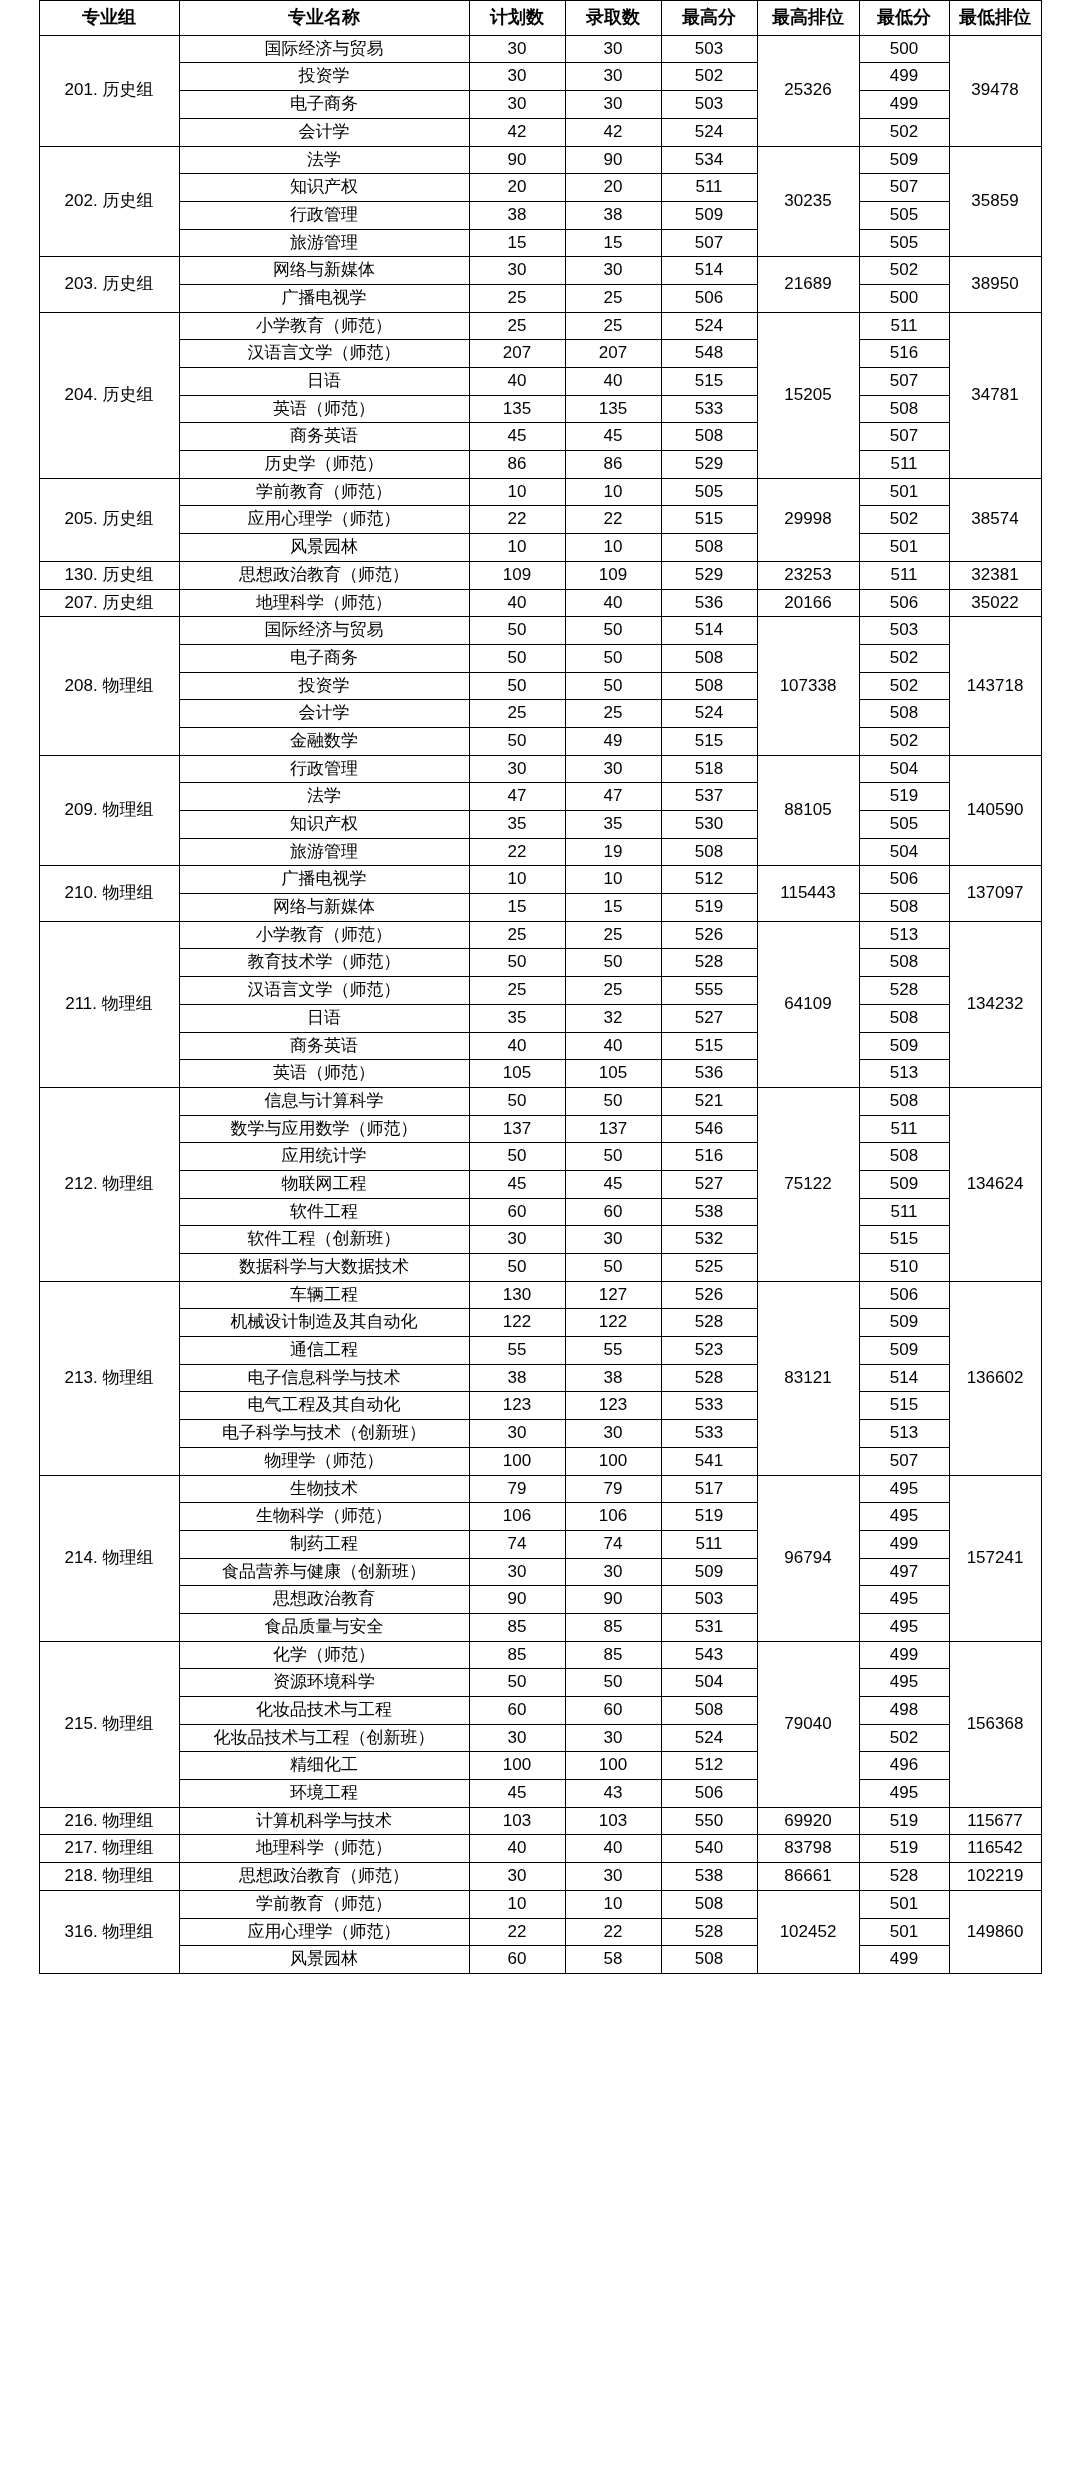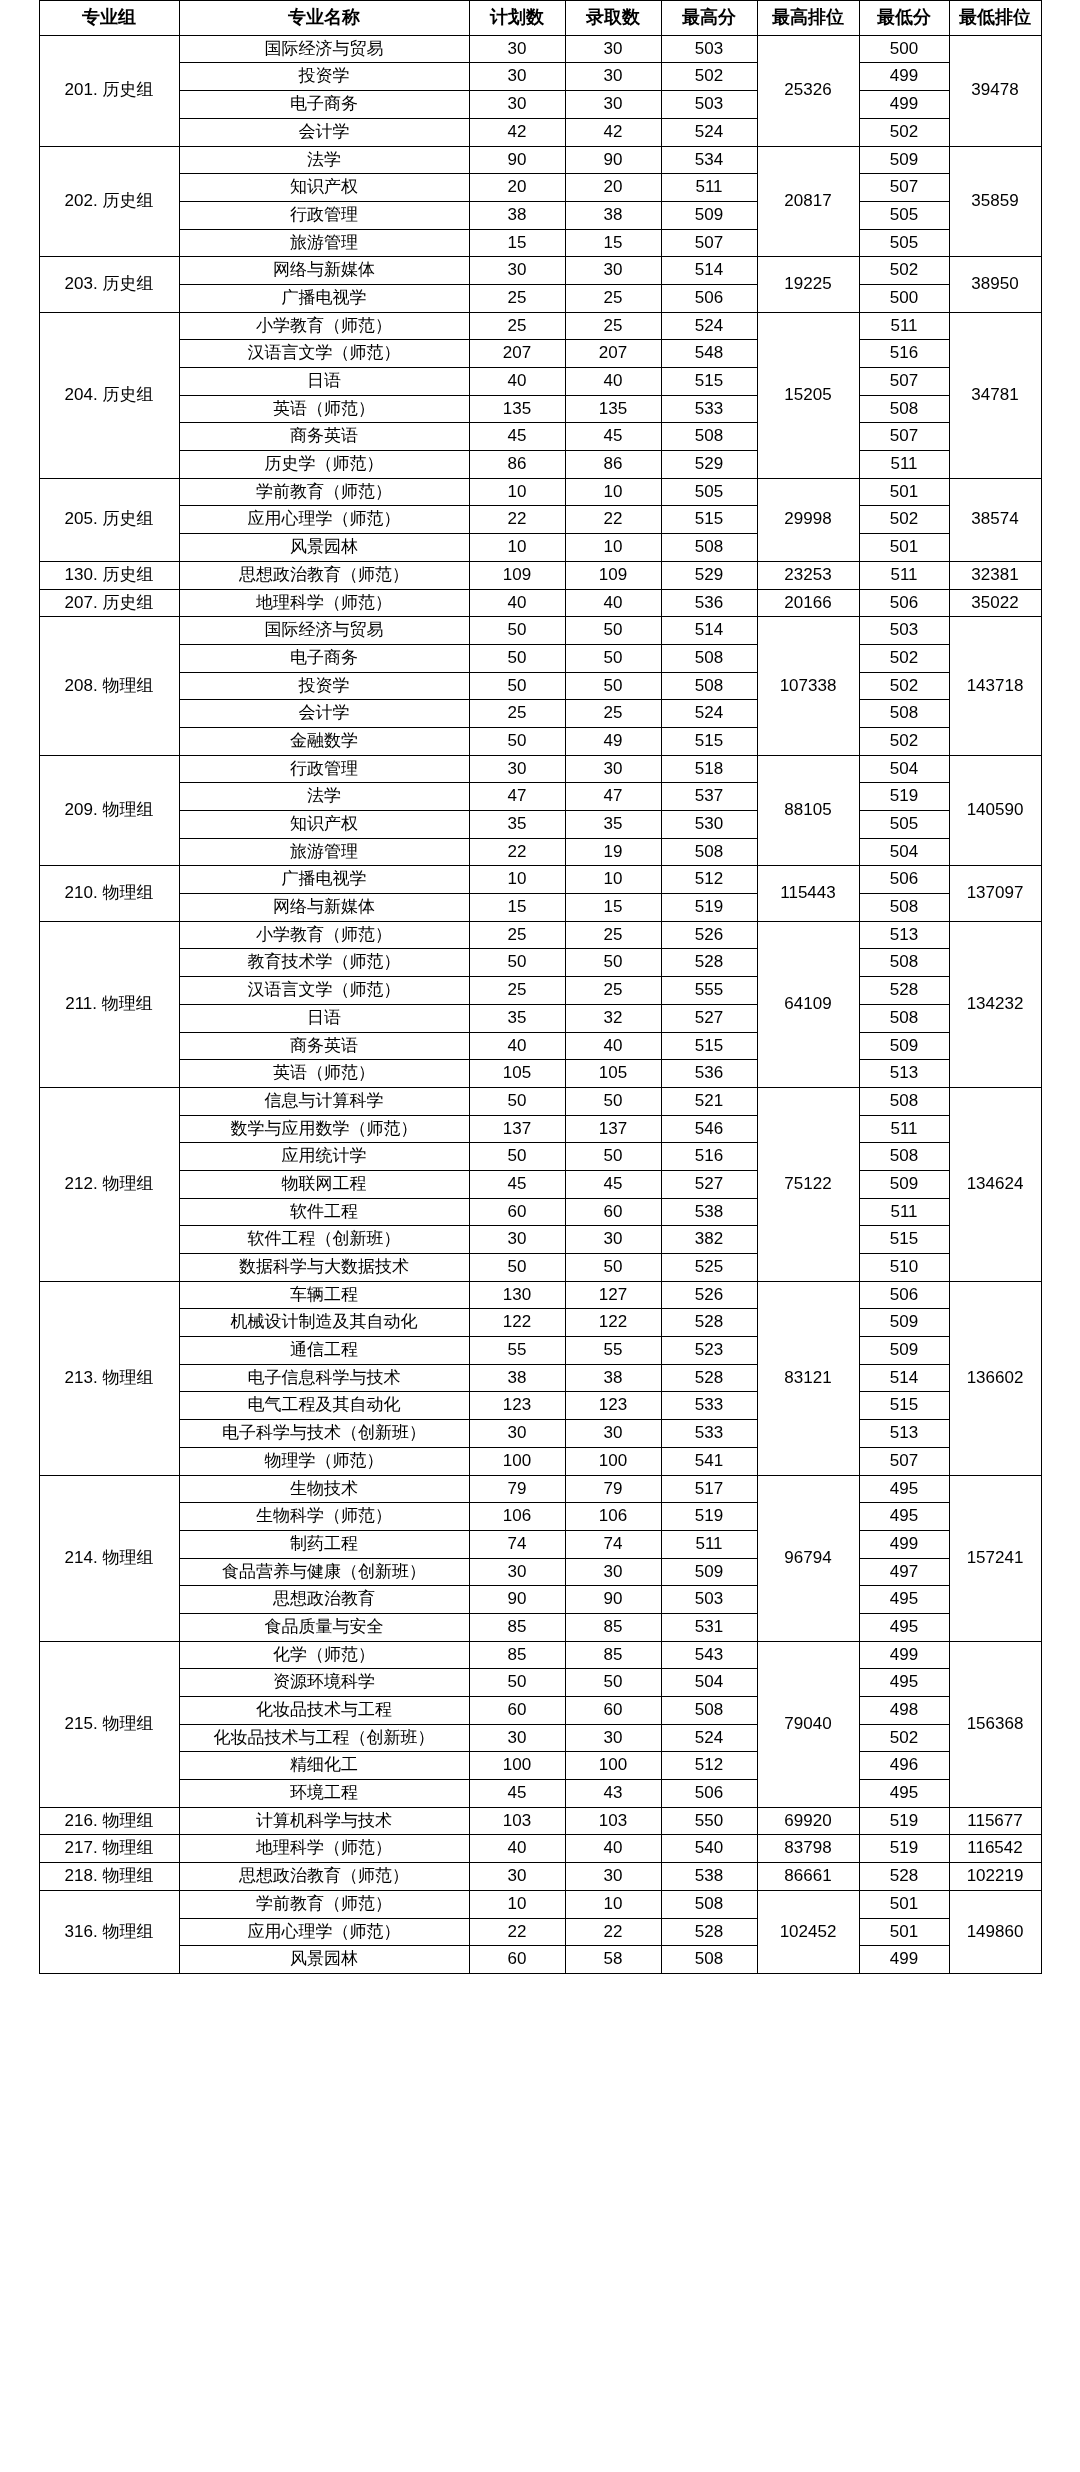--- a/index.html
+++ b/index.html
@@ -112,21 +112,21 @@
           <td>42</td>
           <td>524</td>
           <td>502</td>
         </tr>
         <tr>
           <td class="group-cell" rowspan="4">202. 历史组</td>
           <td class="major-cell">法学</td>
           <td>90</td>
           <td>90</td>
           <td>534</td>
-          <td rowspan="4">20817</td>
+          <td rowspan="4">30235</td>
           <td>509</td>
           <td rowspan="4">35859</td>
         </tr>
         <tr>
           <td class="major-cell">知识产权</td>
           <td>20</td>
           <td>20</td>
           <td>511</td>
           <td>507</td>
         </tr>
@@ -143,21 +143,21 @@
           <td>15</td>
           <td>507</td>
           <td>505</td>
         </tr>
         <tr>
           <td class="group-cell" rowspan="2">203. 历史组</td>
           <td class="major-cell">网络与新媒体</td>
           <td>30</td>
           <td>30</td>
           <td>514</td>
-          <td rowspan="2">19225</td>
+          <td rowspan="2">21689</td>
           <td>502</td>
           <td rowspan="2">38950</td>
         </tr>
         <tr>
           <td class="major-cell">广播电视学</td>
           <td>25</td>
           <td>25</td>
           <td>506</td>
           <td>500</td>
         </tr>
@@ -416,21 +416,21 @@
           <td class="major-cell">软件工程</td>
           <td>60</td>
           <td>60</td>
           <td>538</td>
           <td>511</td>
         </tr>
         <tr>
           <td class="major-cell">软件工程（创新班）</td>
           <td>30</td>
           <td>30</td>
-          <td>382</td>
+          <td>532</td>
           <td>515</td>
         </tr>
         <tr>
           <td class="major-cell">数据科学与大数据技术</td>
           <td>50</td>
           <td>50</td>
           <td>525</td>
           <td>510</td>
         </tr>
         <tr>

